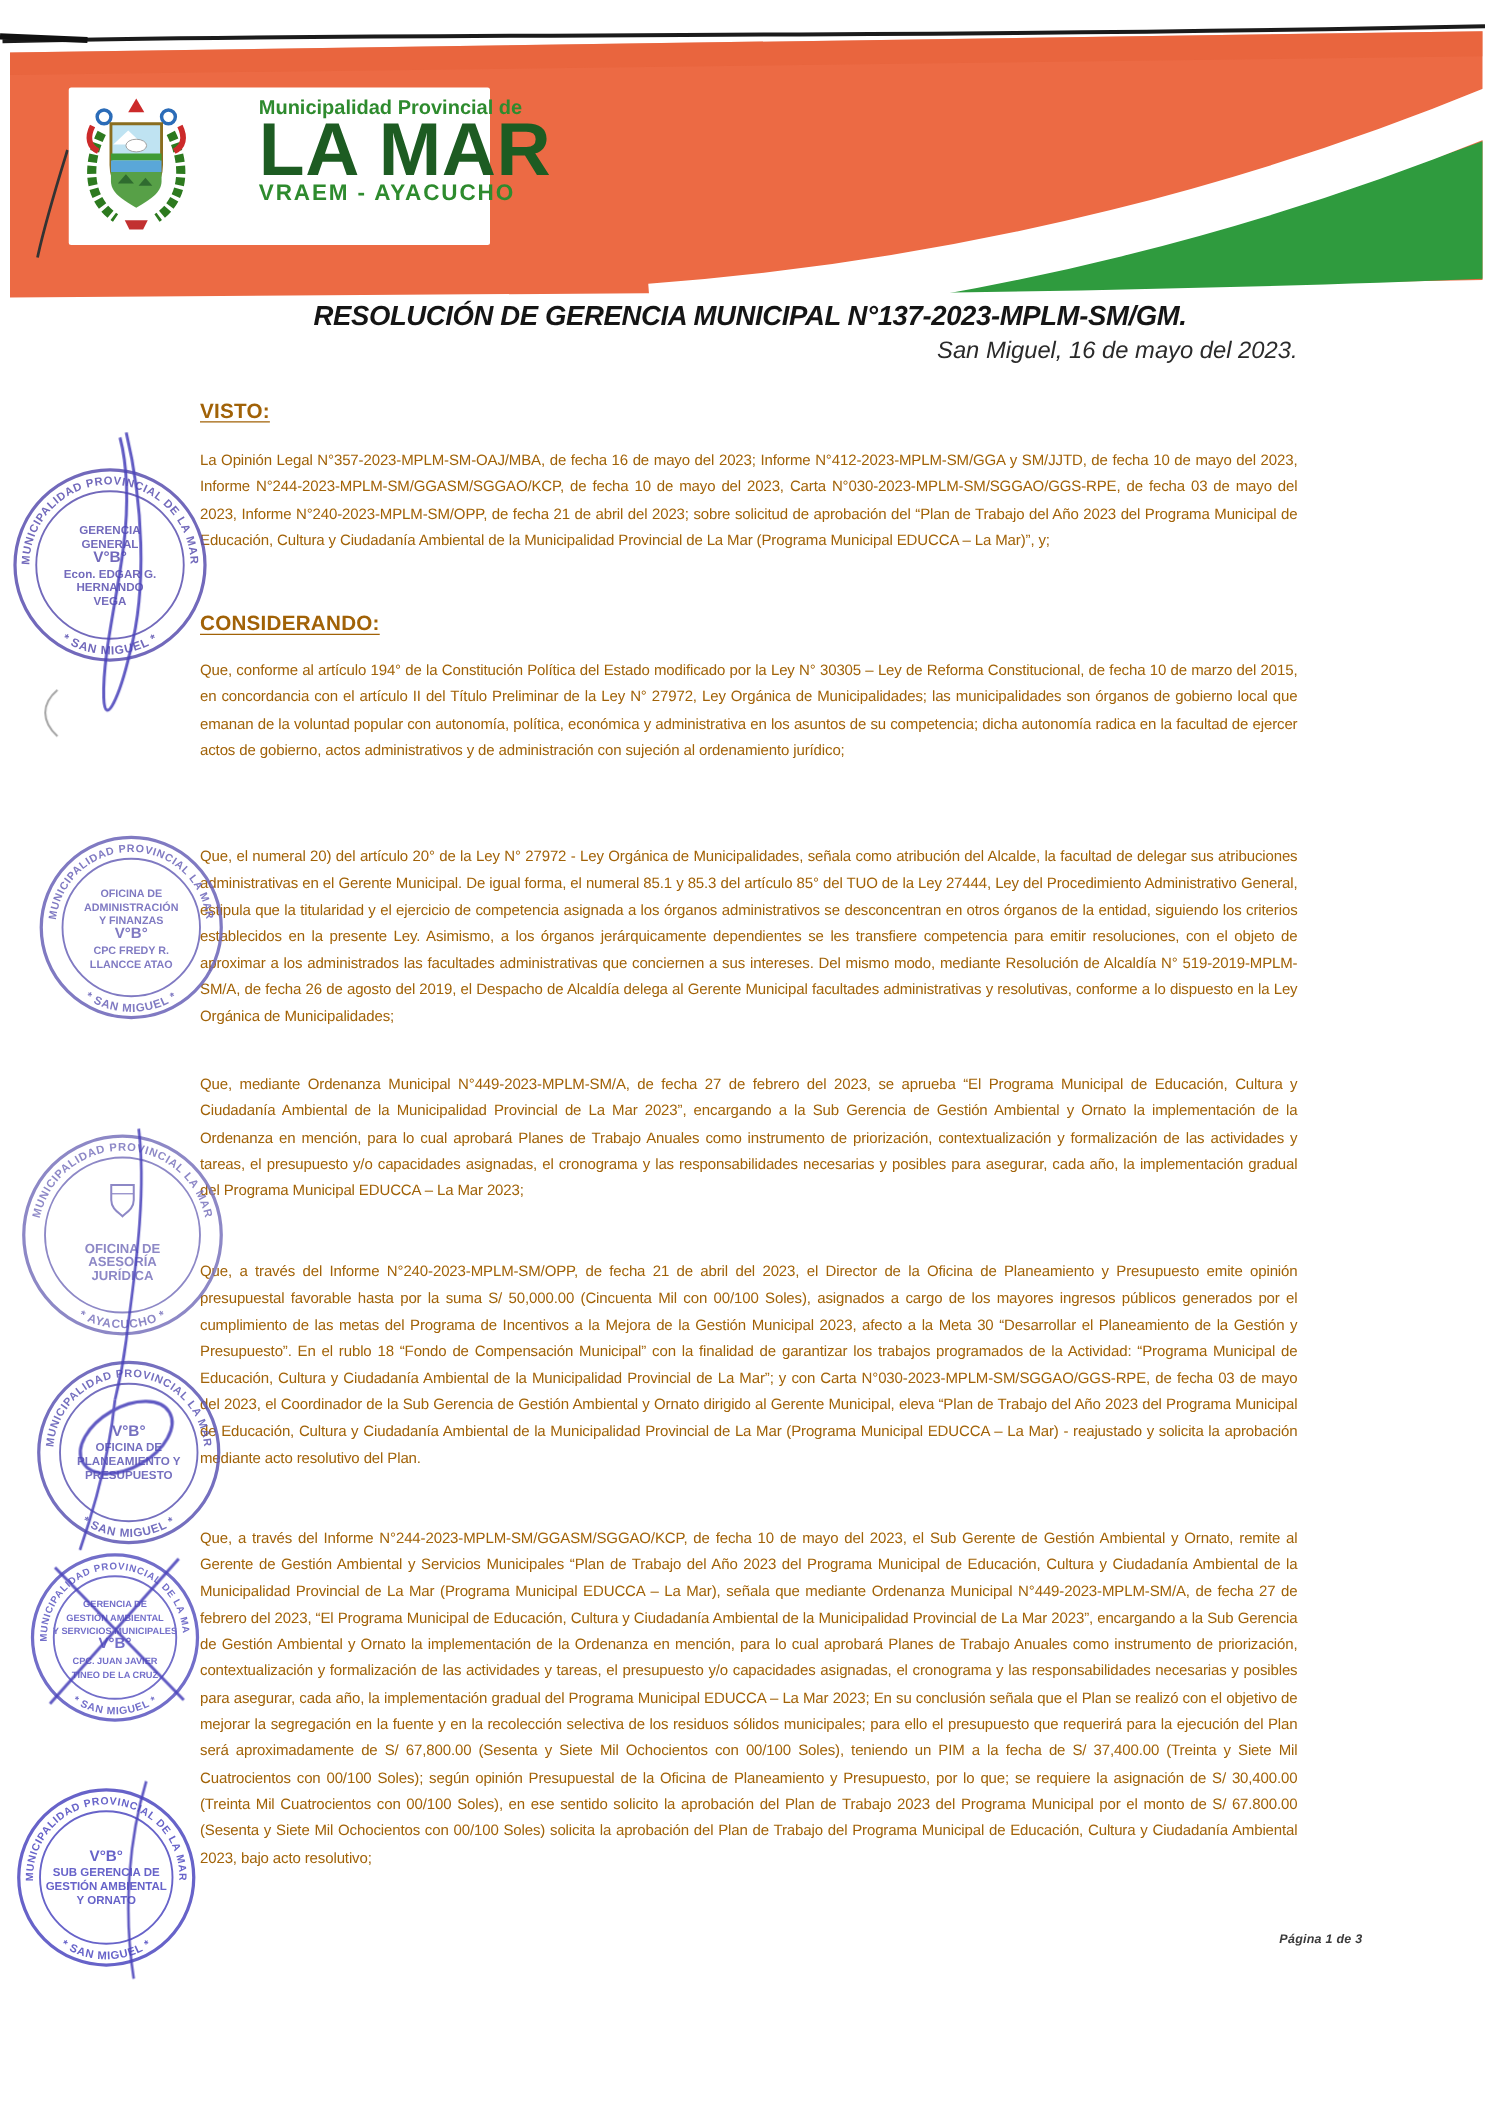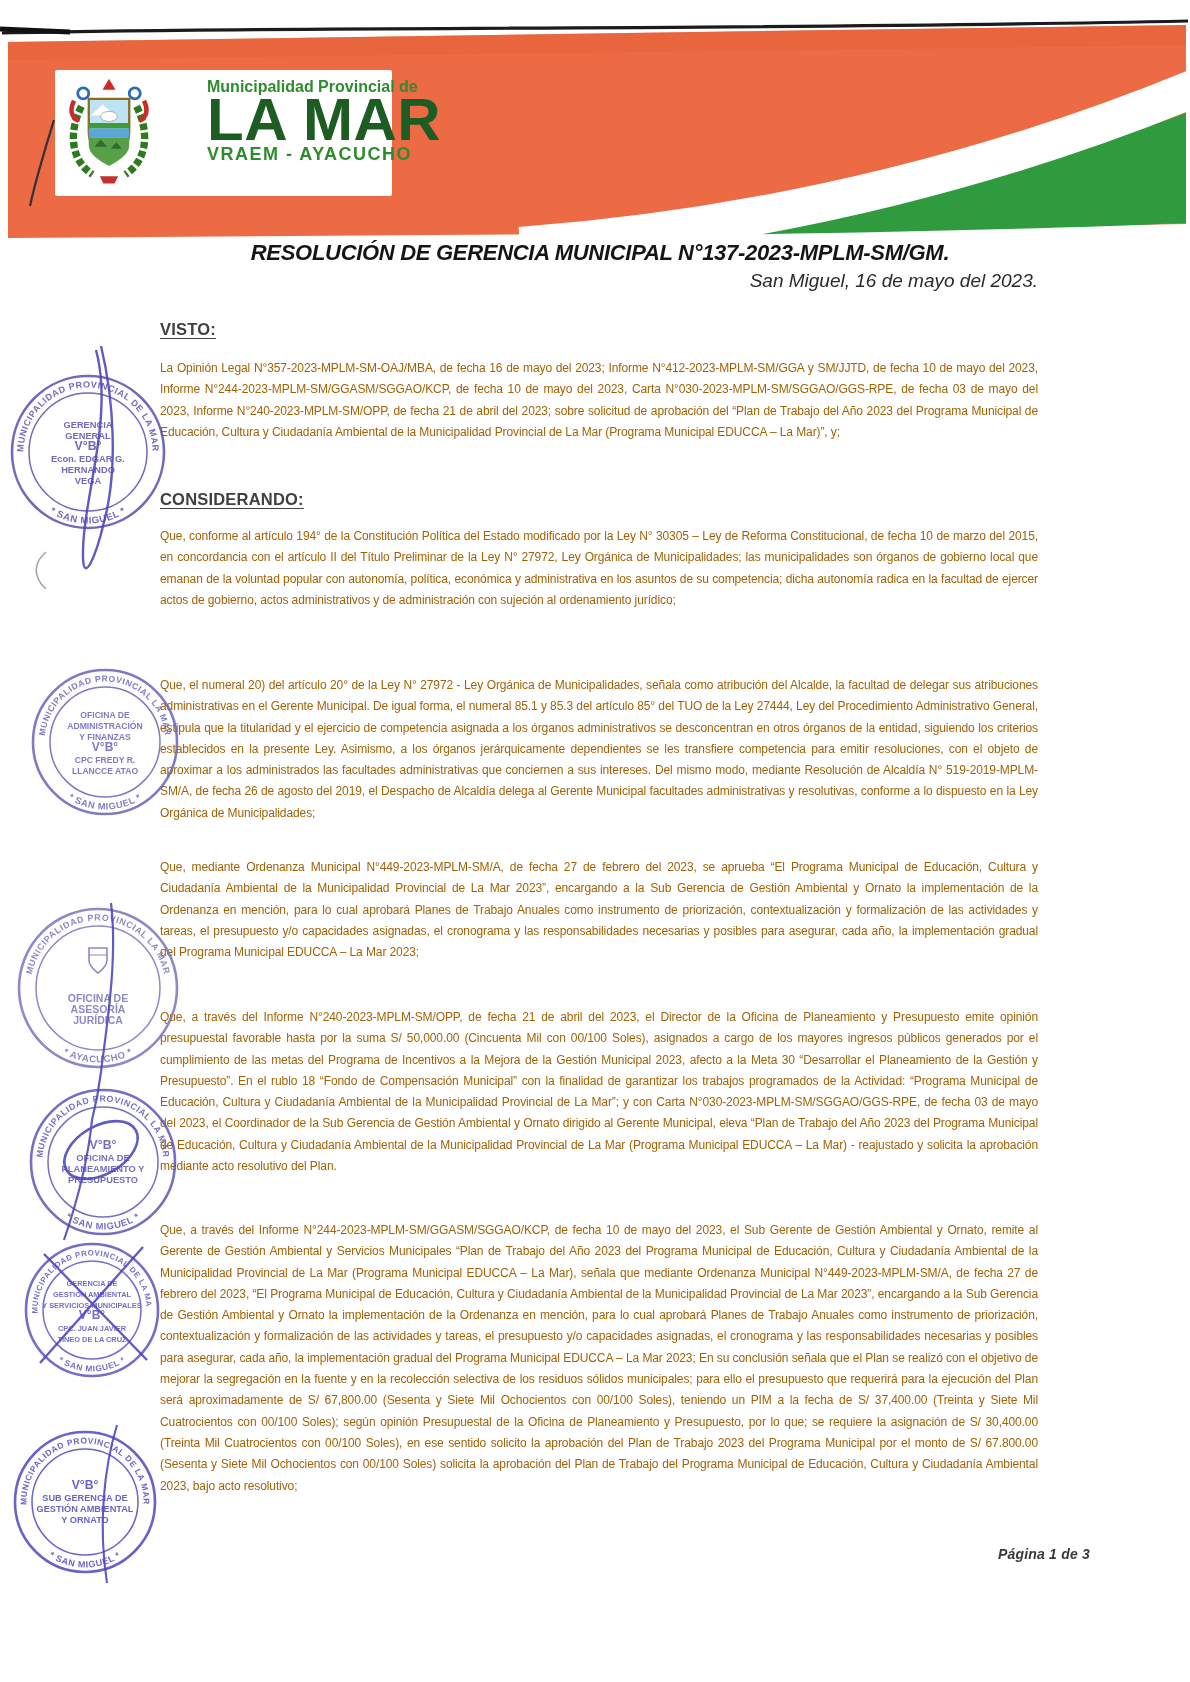--- a/index.html
+++ b/index.html
@@ -7,42 +7,42 @@
     position:relative;width:1190px;height:1682px;background:#ffffff;overflow:hidden;
     font-family:"Liberation Sans",sans-serif;
   }
   .para{
     position:absolute;left:160px;width:878px;
     font-size:12px;line-height:21.3px;text-align:justify;
     color:#a16207;letter-spacing:-0.1px;
   }
   .section-heading{
     position:absolute;left:160px;
-    font-size:16.5px;font-weight:bold;color:#404040;
+    font-size:16.5px;font-weight:bold;color:#a16207;
     text-decoration:underline;text-underline-offset:3px;letter-spacing:0.2px;
   }
   #doc-title{
     position:absolute;left:150px;top:240px;width:900px;text-align:center;
     font-size:22px;font-weight:bold;font-style:italic;color:#151515;letter-spacing:-0.3px;
   }
   #date-line{
     position:absolute;left:560px;top:270px;width:478px;text-align:right;
     font-size:19px;font-style:italic;color:#2a2a2a;
   }
   #logo-box{
     position:absolute;left:55px;top:70px;width:337px;height:126px;background:#ffffff;
     border-radius:2px;display:flex;align-items:center;
   }
   #logo-text{position:absolute;left:152px;top:8px;width:180px;}
   #logo-line1{font-size:16px;font-weight:bold;color:#2e8b2e;white-space:nowrap;}
   #logo-line2{font-size:60px;font-weight:800;color:#1d5c22;letter-spacing:0.5px;line-height:48px;white-space:nowrap;}
   #logo-line3{font-size:18px;font-weight:bold;color:#2e8b2e;letter-spacing:1.5px;white-space:nowrap;}
   #page-footer{
     position:absolute;left:930px;top:1546px;width:160px;text-align:right;
-    font-size:14px;font-weight:bold;font-style:italic;color:#3a3a3a;letter-spacing:0.2px;
+    font-size:10px;font-weight:bold;font-style:italic;color:#3a3a3a;letter-spacing:0.2px;
   }
   .stamp{position:absolute;pointer-events:none;}
   #signatures-overlay,#stamps-layer{position:absolute;left:0;top:0;pointer-events:none;}
 </style>
 </head>
 <body>
 
 <div id="page">
 
   <svg width="1190" height="246" viewBox="0 0 1190 246" style="position:absolute;left:0;top:0;">

